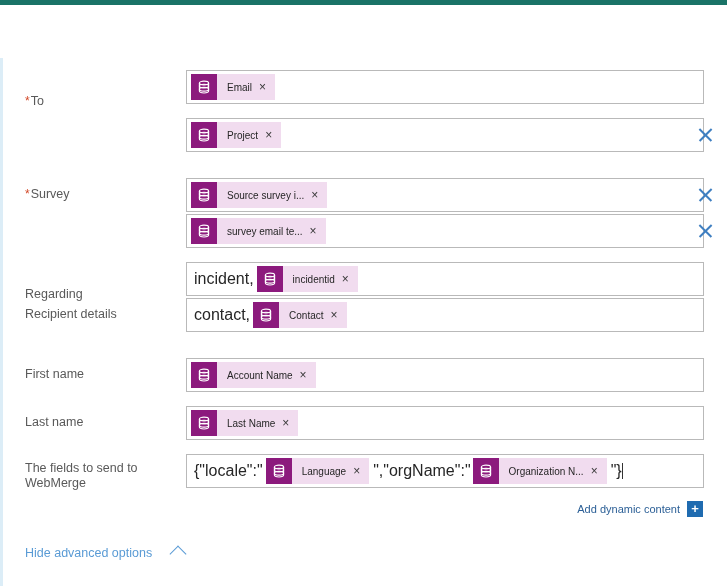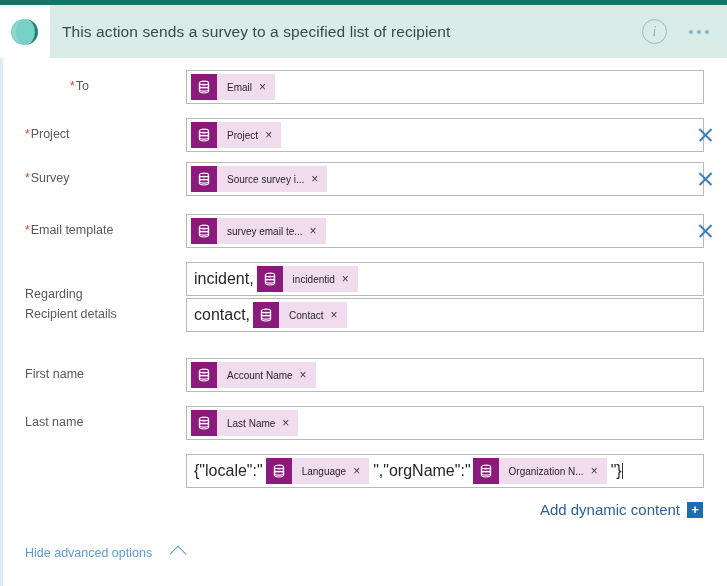--- a/index.html
+++ b/index.html
@@ -223,21 +223,21 @@
   .adc {
     position: absolute;
     right: 24px;
     top: 443px;
     display: flex;
     align-items: center;
     gap: 7px;
     cursor: pointer;
   }
   .adc-label {
-    font-size: 15px;
+    font-size: 11px;
     color: #2b5f96;
   }
   .adc-plus {
     width: 16px; height: 16px;
     background: #1f6bb0;
     color: #fff;
     font-size: 13px;
     line-height: 15px;
     text-align: center;
     font-weight: bold;
@@ -266,104 +266,82 @@
     margin-top: 3px;
   }
 </style>
 </head>
 <body>
 
 <div class="screen">
 
   <div class="topstrip"></div>
 
-  <div class="header">
-    <div class="logo-box">
-      <div class="logo-mark">
-        <svg width="32" height="32" viewBox="0 0 32 32">
-          <circle cx="15" cy="16" r="13" fill="#5fc9bd" opacity="0.85"></circle>
-          <path d="M16 3 A13 13 0 0 1 16 29 A10 13 0 0 0 16 3 Z" fill="#1a7367" opacity="0.9"></path>
-          <path d="M15 4 A12 12 0 0 0 15 28 A8 12 0 0 1 15 4 Z" fill="#8fdcd2" opacity="0.7"></path>
-        </svg>
-      </div>
-    </div>
-    <div class="header-title">This action sends a survey to a specified list of recipient</div>
-    <div class="header-actions">
-      <div class="info-icon">i</div>
-      <div class="ellipsis-icon">
-        <i></i>
-          <i></i>
-          <i></i>
-      </div>
-    </div>
-  </div>
 
   <div class="panel">
     <div id="rows">
         <div class="row" style="top: 12px;">
-          <div class="row-label" style="top: 9px; margin-left: 45px;"><span class="req">*</span>To</div>
+          <div class="row-label" style="top: 24px;"><span class="req">*</span>To</div>
           <div class="field">
             <span class="chip">
               <span class="chip-icon">
                 <svg width="14" height="15" viewBox="0 0 14 15">
                   <ellipse cx="7" cy="3" rx="4.6" ry="1.9" fill="none" stroke="#fff" stroke-width="1.15"></ellipse>
                   <path d="M2.4 3 v3.1 M11.6 3 v3.1" stroke="#fff" stroke-width="1.15" fill="none"></path>
                   <ellipse cx="7" cy="6.1" rx="4.6" ry="1.9" fill="none" stroke="#fff" stroke-width="1.15"></ellipse>
                   <path d="M2.4 6.1 v3.1 M11.6 6.1 v3.1" stroke="#fff" stroke-width="1.15" fill="none"></path>
                   <ellipse cx="7" cy="9.2" rx="4.6" ry="1.9" fill="none" stroke="#fff" stroke-width="1.15"></ellipse>
                   <path d="M2.4 9.2 v1.9 a4.6 1.9 0 0 0 9.2 0 v-1.9" stroke="#fff" stroke-width="1.15" fill="none"></path>
                 </svg>
               </span>
               <span class="chip-label">Email</span>
               <span class="chip-x">×</span>
             </span>
           </div>
         </div>
         <div class="row" style="top: 60px;">
-          <div class="row-label" style="top: 9px;"><span class="req">*</span>Project</div>
           <div class="field">
             <span class="chip">
               <span class="chip-icon">
                 <svg width="14" height="15" viewBox="0 0 14 15">
                   <ellipse cx="7" cy="3" rx="4.6" ry="1.9" fill="none" stroke="#fff" stroke-width="1.15"></ellipse>
                   <path d="M2.4 3 v3.1 M11.6 3 v3.1" stroke="#fff" stroke-width="1.15" fill="none"></path>
                   <ellipse cx="7" cy="6.1" rx="4.6" ry="1.9" fill="none" stroke="#fff" stroke-width="1.15"></ellipse>
                   <path d="M2.4 6.1 v3.1 M11.6 6.1 v3.1" stroke="#fff" stroke-width="1.15" fill="none"></path>
                   <ellipse cx="7" cy="9.2" rx="4.6" ry="1.9" fill="none" stroke="#fff" stroke-width="1.15"></ellipse>
                   <path d="M2.4 9.2 v1.9 a4.6 1.9 0 0 0 9.2 0 v-1.9" stroke="#fff" stroke-width="1.15" fill="none"></path>
                 </svg>
               </span>
               <span class="chip-label">Project</span>
               <span class="chip-x">×</span>
             </span>
           </div>
           <div class="clear-x"></div>
         </div>
-        <div class="row" style="top: 104px; padding-left: 48px;">
+        <div class="row" style="top: 120px; padding-left: 48px;">
           <div class="row-label" style="top: 9px;"><span class="req">*</span>Survey</div>
           <div class="field">
             <span class="chip">
               <span class="chip-icon">
                 <svg width="14" height="15" viewBox="0 0 14 15">
                   <ellipse cx="7" cy="3" rx="4.6" ry="1.9" fill="none" stroke="#fff" stroke-width="1.15"></ellipse>
                   <path d="M2.4 3 v3.1 M11.6 3 v3.1" stroke="#fff" stroke-width="1.15" fill="none"></path>
                   <ellipse cx="7" cy="6.1" rx="4.6" ry="1.9" fill="none" stroke="#fff" stroke-width="1.15"></ellipse>
                   <path d="M2.4 6.1 v3.1 M11.6 6.1 v3.1" stroke="#fff" stroke-width="1.15" fill="none"></path>
                   <ellipse cx="7" cy="9.2" rx="4.6" ry="1.9" fill="none" stroke="#fff" stroke-width="1.15"></ellipse>
                   <path d="M2.4 9.2 v1.9 a4.6 1.9 0 0 0 9.2 0 v-1.9" stroke="#fff" stroke-width="1.15" fill="none"></path>
                 </svg>
               </span>
               <span class="chip-label">Source survey i...</span>
               <span class="chip-x">×</span>
             </span>
           </div>
           <div class="clear-x"></div>
         </div>
         <div class="row" style="top: 156px;">
-          <div class="row-label" style="top: 9px;"><span class="req">*</span>Email template</div>
           <div class="field">
             <span class="chip">
               <span class="chip-icon">
                 <svg width="14" height="15" viewBox="0 0 14 15">
                   <ellipse cx="7" cy="3" rx="4.6" ry="1.9" fill="none" stroke="#fff" stroke-width="1.15"></ellipse>
                   <path d="M2.4 3 v3.1 M11.6 3 v3.1" stroke="#fff" stroke-width="1.15" fill="none"></path>
                   <ellipse cx="7" cy="6.1" rx="4.6" ry="1.9" fill="none" stroke="#fff" stroke-width="1.15"></ellipse>
                   <path d="M2.4 6.1 v3.1 M11.6 6.1 v3.1" stroke="#fff" stroke-width="1.15" fill="none"></path>
                   <ellipse cx="7" cy="9.2" rx="4.6" ry="1.9" fill="none" stroke="#fff" stroke-width="1.15"></ellipse>
                   <path d="M2.4 9.2 v1.9 a4.6 1.9 0 0 0 9.2 0 v-1.9" stroke="#fff" stroke-width="1.15" fill="none"></path>
@@ -447,20 +425,21 @@
                   <ellipse cx="7" cy="9.2" rx="4.6" ry="1.9" fill="none" stroke="#fff" stroke-width="1.15"></ellipse>
                   <path d="M2.4 9.2 v1.9 a4.6 1.9 0 0 0 9.2 0 v-1.9" stroke="#fff" stroke-width="1.15" fill="none"></path>
                 </svg>
               </span>
               <span class="chip-label">Last Name</span>
               <span class="chip-x">×</span>
             </span>
           </div>
         </div>
         <div class="row" style="top: 396px;">
+          <div class="row-label" style="top: 7px;">The fields to send to WebMerge</div>
           <div class="field">
             <span class="plain-text">{"locale":"</span>
             <span class="chip">
               <span class="chip-icon">
                 <svg width="14" height="15" viewBox="0 0 14 15">
                   <ellipse cx="7" cy="3" rx="4.6" ry="1.9" fill="none" stroke="#fff" stroke-width="1.15"></ellipse>
                   <path d="M2.4 3 v3.1 M11.6 3 v3.1" stroke="#fff" stroke-width="1.15" fill="none"></path>
                   <ellipse cx="7" cy="6.1" rx="4.6" ry="1.9" fill="none" stroke="#fff" stroke-width="1.15"></ellipse>
                   <path d="M2.4 6.1 v3.1 M11.6 6.1 v3.1" stroke="#fff" stroke-width="1.15" fill="none"></path>
                   <ellipse cx="7" cy="9.2" rx="4.6" ry="1.9" fill="none" stroke="#fff" stroke-width="1.15"></ellipse>

